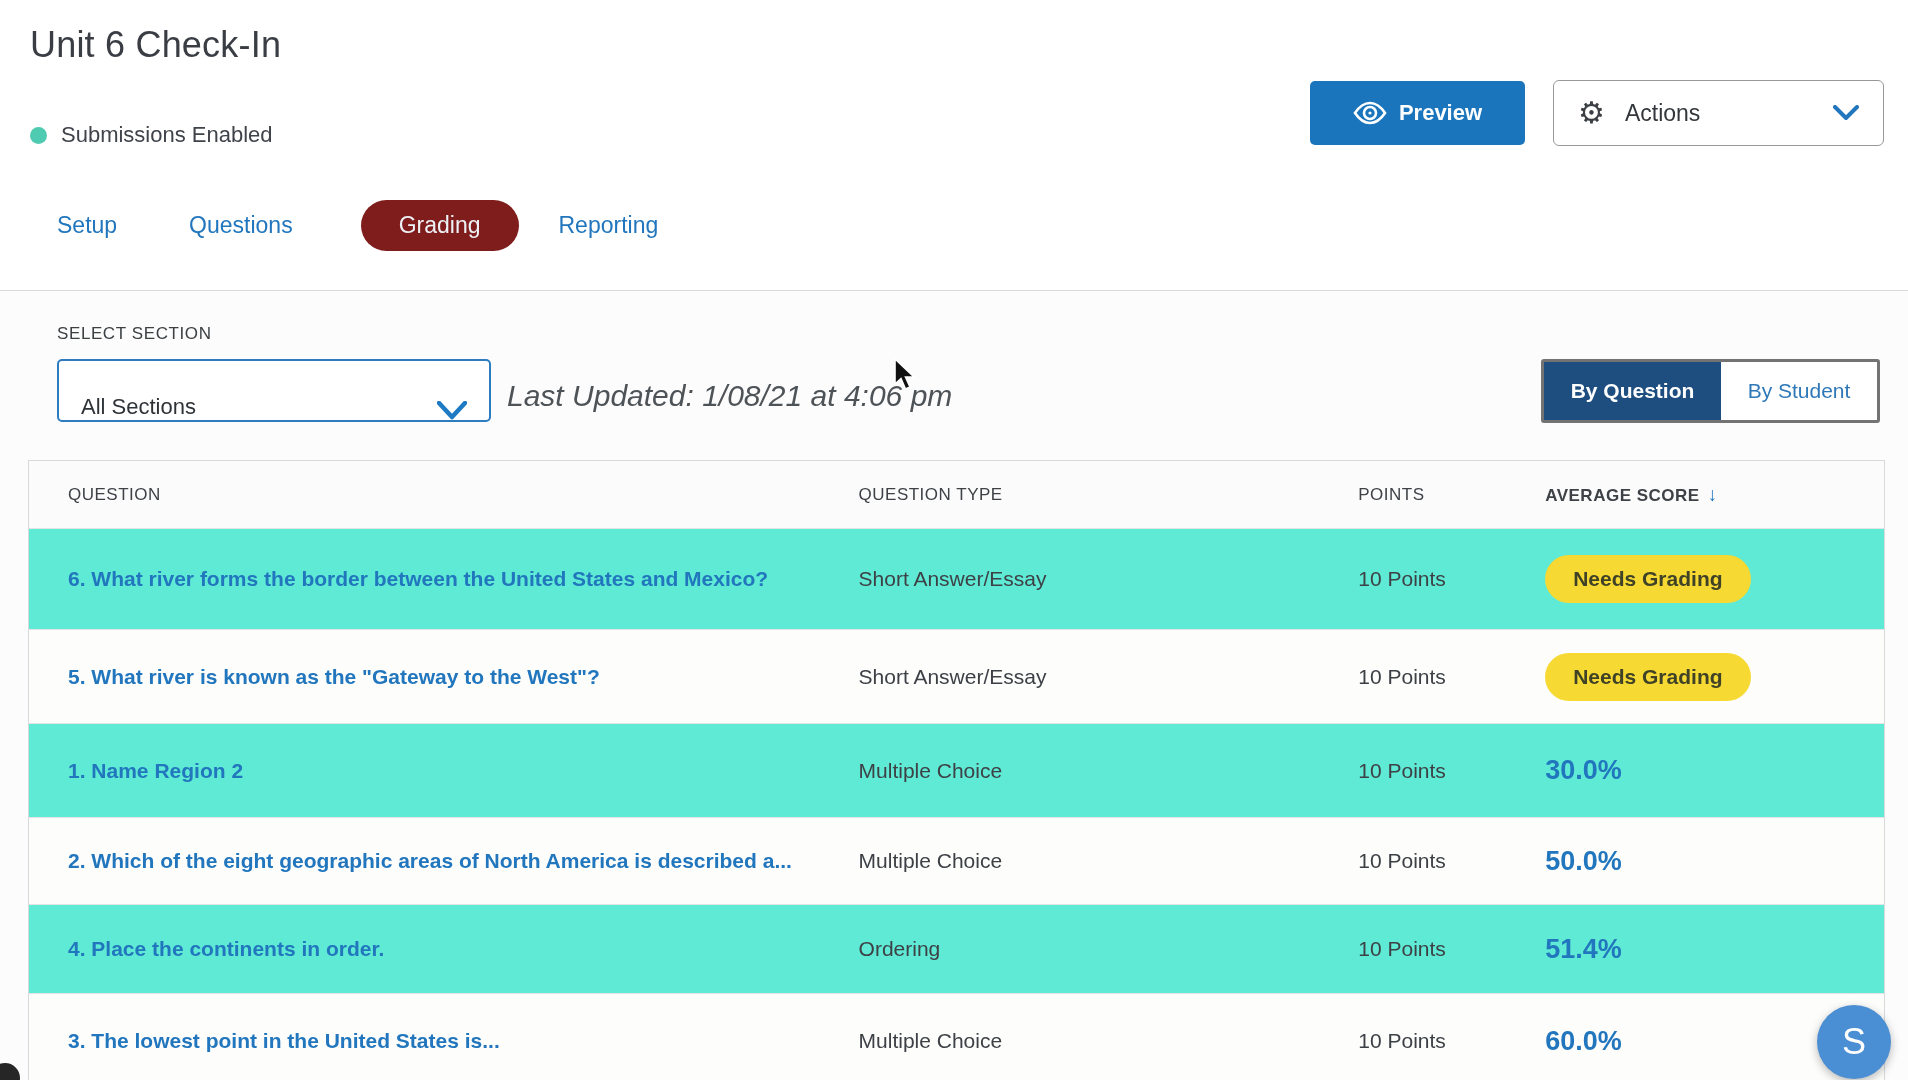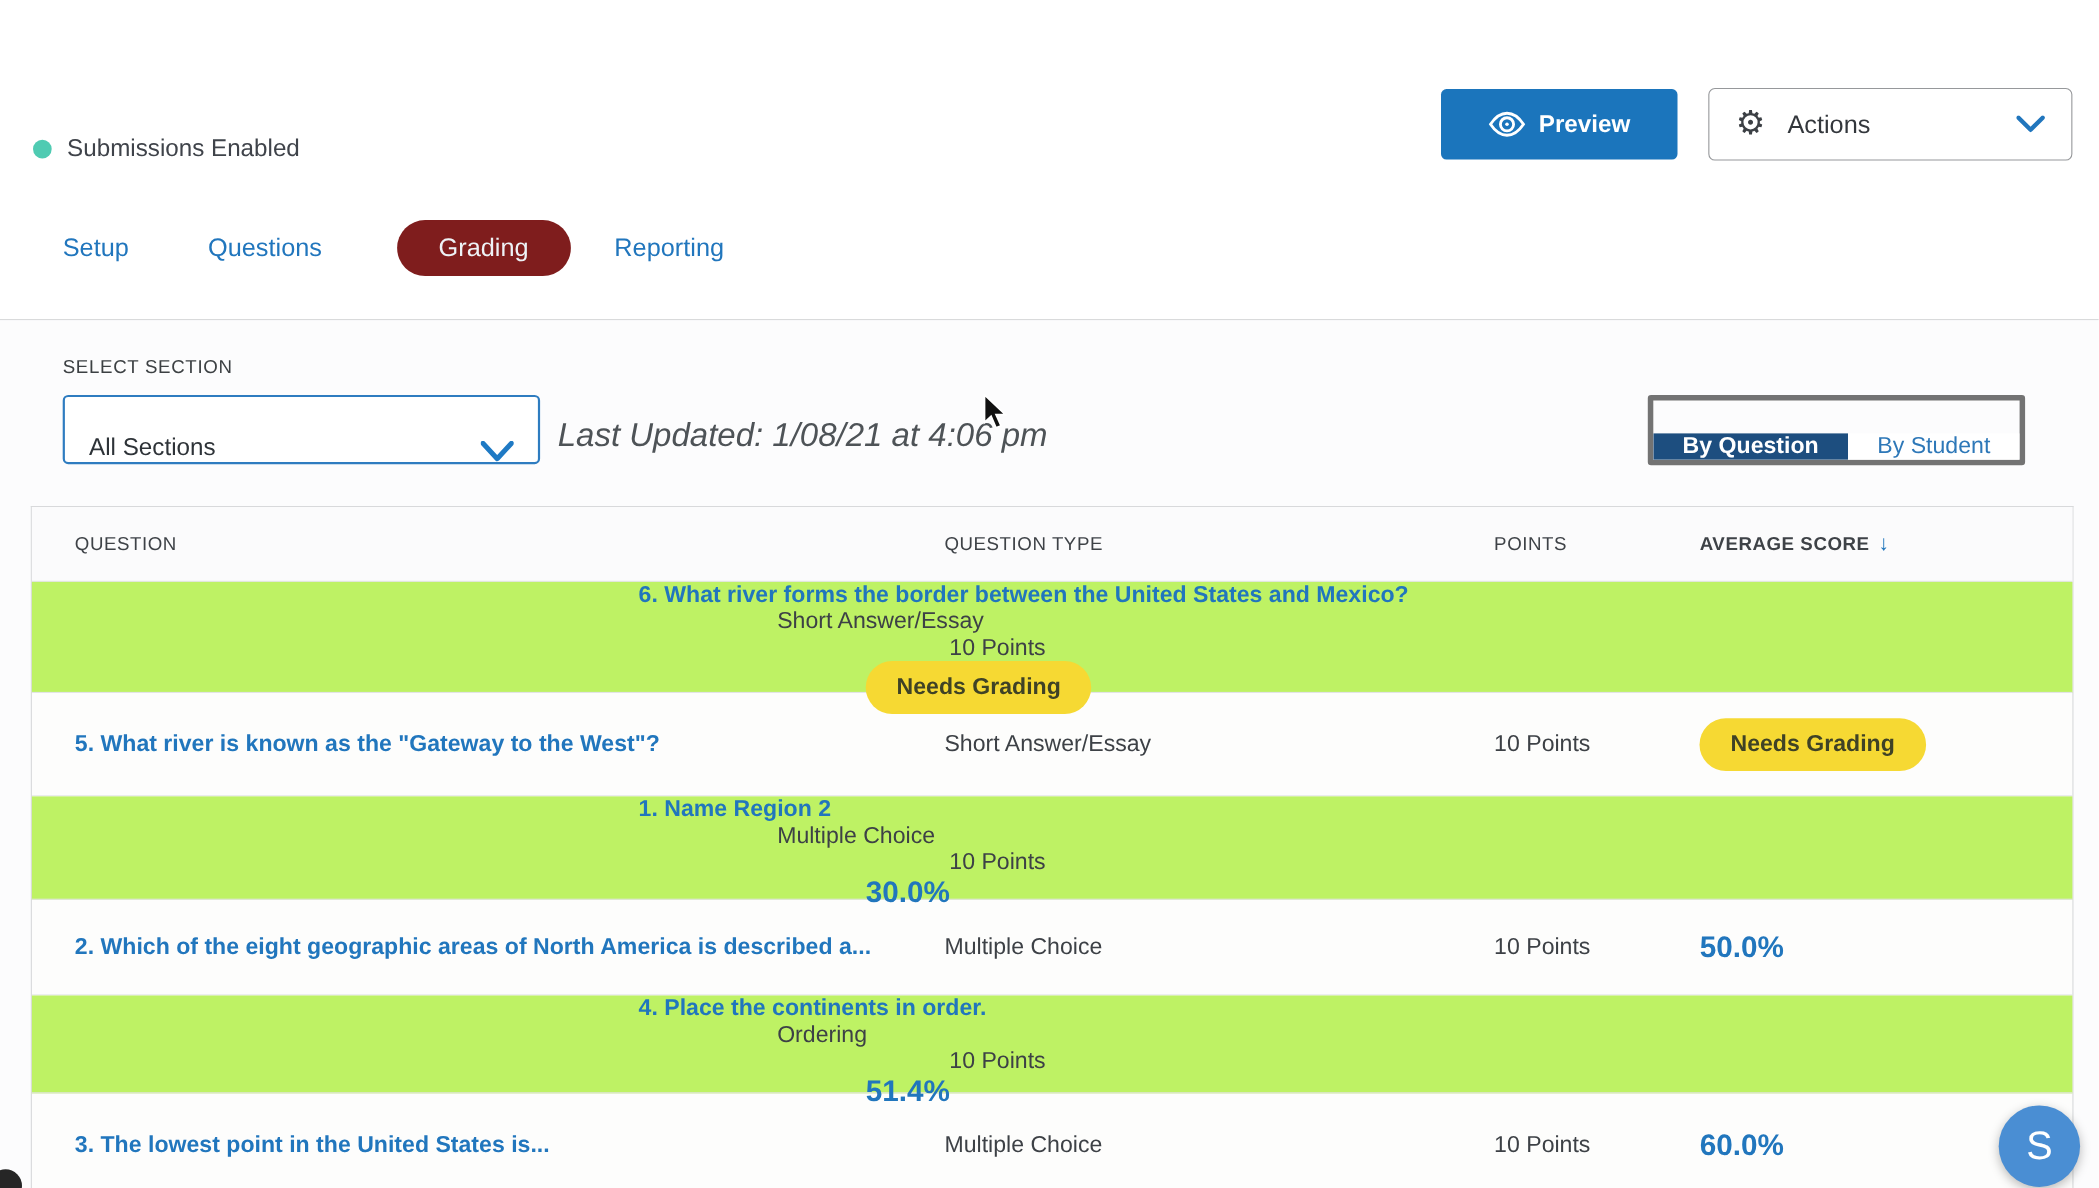--- a/index.html
+++ b/index.html
@@ -36,61 +36,62 @@
   .select-label { position:absolute; left:57px; top:33px; font-size:17px; font-weight:500;
     color:#3c4043; letter-spacing:.6px; }
   .dropdown { position:absolute; left:57px; top:68px; width:434px; height:63px; background:#fff;
     border:2px solid #2e7cc0; border-radius:5px; display:flex; align-items:flex-end;
     padding:0 22px; cursor:pointer;gap:48px; }
   .dropdown .value { font-size:22px; color:#2e3338; }
   .dropdown .spacer { flex:1; }
   .last-updated { position:absolute; left:507px; top:88px; font-size:30px; font-style:italic;
     color:#4e5357; }
 
-  .toggle { position:absolute; left:1498px; top:68px; height:64px; display:flex;
-    border:5px solid #737373; border-radius:3px; overflow:hidden;align-items:flex-end; }
+  .toggle { position:absolute; left:1541px; top:68px; height:64px; display:flex;
+    border:3px solid #737373; border-radius:3px; overflow:hidden; }
   .toggle .seg { display:flex; align-items:center; justify-content:center; font-size:21px;
     cursor:pointer; }
   .toggle .seg.active { width:177px; background:#1d4e7f; color:#ffffff; font-weight:700; }
   .toggle .seg.inactive { width:156px; background:#ffffff; color:#2e78b8; }
 
   
   .card { position:absolute; left:28px; top:169px; width:1857px; height:622px;
     background:#fdfdfc; border:1px solid #d8d9db; border-bottom:none; }
   .trow { display:flex; width:100%; border-bottom:1px solid #e3e4e6; align-items:center; }
   .trow.header { height:68px; background:#fbfbfc; }
   .col-q   { width:830px; padding-left:39px; }
   .col-t   { width:500px; }
   .col-p   { width:187px; }
   .col-s   { width:339px; }
   .hcell { font-size:17px; color:#3e4247; font-weight:500; letter-spacing:.5px; }
   .hcell.sorted { font-weight:700; }
   .sort-arrow { color:#2176bd; font-weight:700; font-size:19px; margin-left:8px; }
 
-  .trow.striped { background:#bef264;flex-direction:column; }
+  .trow.striped { background:#5eead4; }
   .qlink { font-size:21px; font-weight:700; color:#2176bd; cursor:pointer; }
   .tcell { font-size:21px; color:#3d4146; }
   .pct { font-size:27px; font-weight:700; color:#2176bd; }
   .badge { display:inline-block; background:#f6d933; color:#3f4226; font-size:21px;
     font-weight:700; border-radius:30px; padding:12px 28px; }
 
   
   .avatar { position:absolute; left:1817px; top:1005px; width:74px; height:74px; border-radius:50%;
     background:#4a8ed3; color:#fff; font-size:36px; font-weight:400; display:flex;
     align-items:center; justify-content:center; box-shadow:0 3px 10px rgba(0,0,0,.28);
     cursor:pointer; }
   .corner-blob { position:absolute; left:-10px; top:1063px; width:30px; height:30px;
     border-radius:50%; background:#262626; }
   .cursor { position:absolute; left:893px; top:358px; width:26px; height:34px; pointer-events:none; }
 </style>
 </head>
 <body>
 
 <div class="stage">
 
+  <div class="page-title">Unit 6 Check-In</div>
 
   <div class="status-row">
     <span class="status-dot"></span>
     <span class="status-label">Submissions Enabled</span>
   </div>
 
   <button class="btn-preview">
     <svg width="34" height="24" viewBox="0 0 34 24" fill="none">
       <path d="M2 12 C7 4.5 12 2 17 2 C22 2 27 4.5 32 12 C27 19.5 22 22 17 22 C12 22 7 19.5 2 12 Z" stroke="#ffffff" stroke-width="2.6"></path>
       <circle cx="17" cy="12" r="6" stroke="#ffffff" stroke-width="2.6"></circle>

